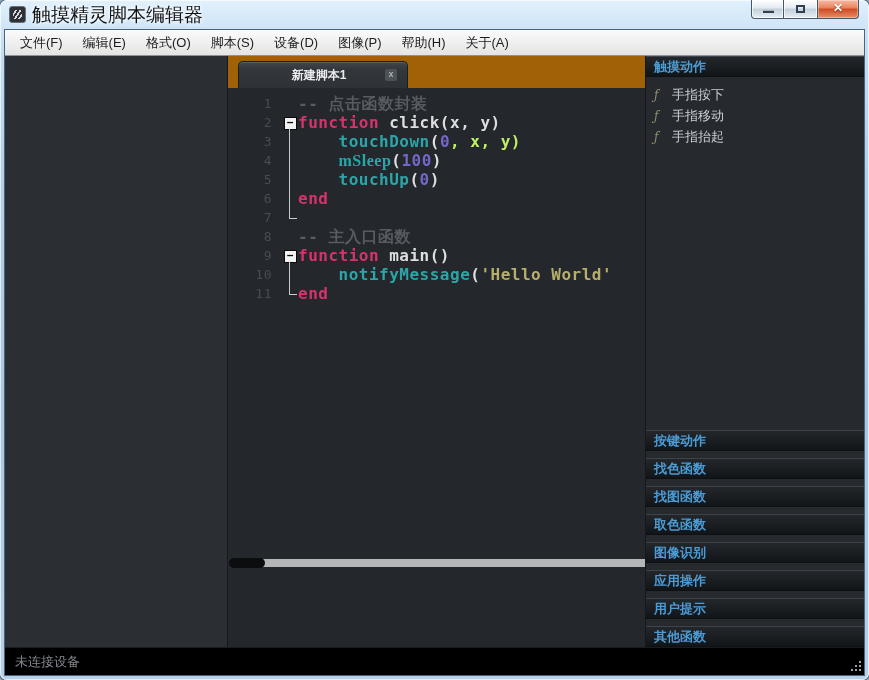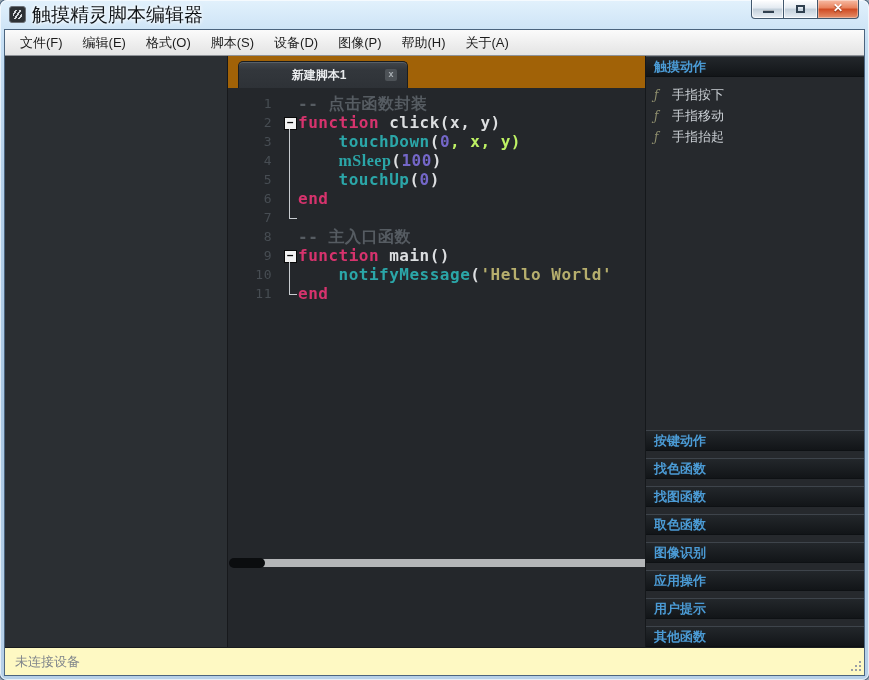--- a/index.html
+++ b/index.html
@@ -75,21 +75,21 @@
   .sidebar { flex:1; background:#26292d; border-left:1px solid #15181b; display:flex; flex-direction:column; min-width:0; }
   .side-header { flex:0 0 20px; margin-top:7px; background:linear-gradient(#23272b,#121518);
     border-top:1px solid #3e444b; border-bottom:1px solid #0e1114;
     color:#4b9bd5; font-size:13px; font-weight:bold; line-height:19px; padding-left:8px; cursor:default; }
   .side-header:first-child { margin-top:0; }
   .side-body { flex:1; padding-top:7px; min-height:0; }
   .side-item { height:21px; display:flex; align-items:center; padding-left:8px; color:#c9ced3; font-size:13px; }
   .fx-icon { width:18px; color:#8f8f6e; font-style:italic; font-family:"DejaVu Serif", serif; font-size:12px; }
 
   
-  .statusbar { flex:0 0 28px; background:#fef9c3; border-top:1px solid #191c1f; position:relative;
+  .statusbar { flex:0 0 28px; background:#000000; border-top:1px solid #191c1f; position:relative;
     display:flex; align-items:center; padding-left:10px; }
   .status-text { color:#80868c; font-size:13px; }
   .grip { position:absolute; right:3px; bottom:3px; width:11px; height:11px; }
   .grip::before { content:""; position:absolute; width:2px; height:2px; background:#9aa0a6; right:0; top:0;
     box-shadow:0 4px 0 #9aa0a6, 0 8px 0 #9aa0a6, -4px 4px 0 #9aa0a6, -4px 8px 0 #9aa0a6, -8px 8px 0 #9aa0a6; }
 </style>
 </head>
 <body>
 
 <div class="window">

